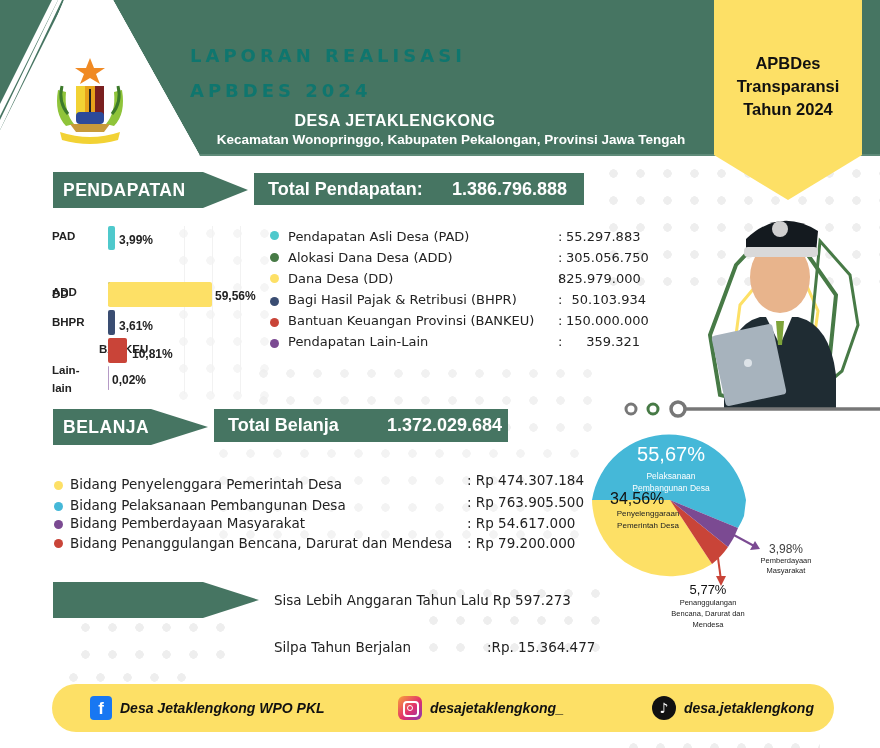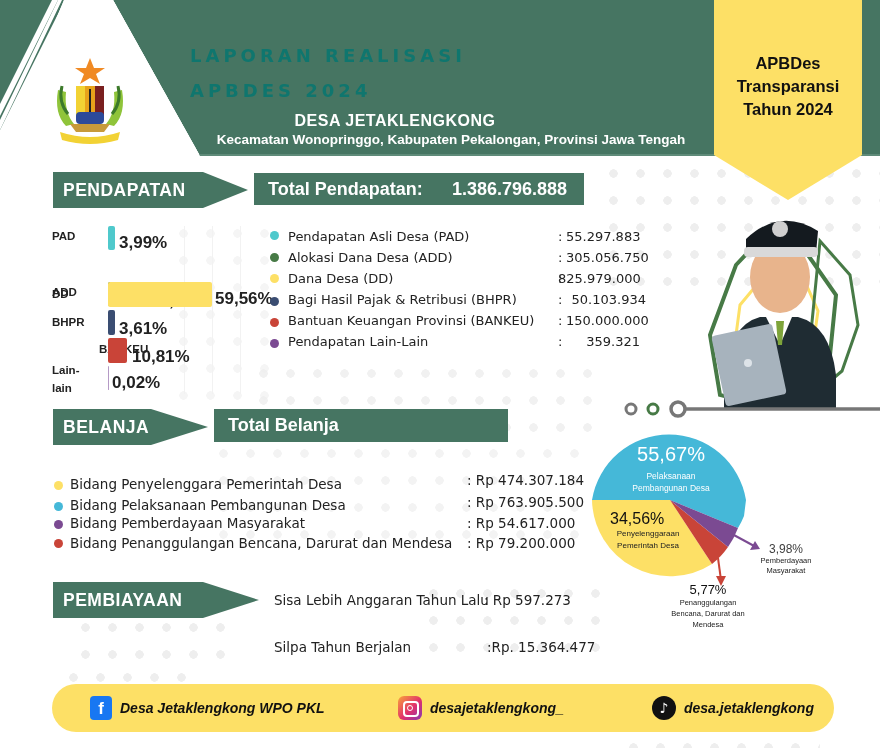--- a/index.html
+++ b/index.html
@@ -30,21 +30,21 @@
 
   .total-box { position: absolute; background: #467562; color: #fff; font-weight: bold; font-family: "Liberation Sans", sans-serif;
     font-size: 18px; height: 32px; line-height: 32px; padding-left: 14px; }
   .total-box .lbl { display: inline-block; }
   .total-box .val { position: absolute; }
 
   
   .bar-row { position: absolute; left: 52px; height: 26px; width: 220px; }
   .bar-lbl { position: absolute; left: 0; top: 0; font-family: "Liberation Sans", sans-serif; font-weight: bold; font-size: 11.5px; color: #222; line-height: 14px; }
   .bar { position: absolute; left: 56px; top: 0; height: 24px; border-radius: 2px; }
-  .bar-pct { position: absolute; top: 5px; font-family: "Liberation Sans", sans-serif; font-weight: bold; font-size: 17px; color: #222; }
+  .bar-pct { position: absolute; top: 5px; font-family: "Liberation Sans", sans-serif; font-weight: bold; font-size: 12px; color: #222; }
   .bar-grid { position: absolute; top: 226px; height: 168px; width: 1px; background: #f2f2f2; }
 
   
   .list-row { position: absolute; height: 20px; font-family: "DejaVu Sans", sans-serif; font-size: 13px; color: #222; }
   .list-row .dot { position: absolute; left: 0; top: 5px; width: 9px; height: 9px; border-radius: 50%; }
   .list-row .txt { position: absolute; left: 18px; top: 0; white-space: nowrap; }
   .list-row .colon { position: absolute; top: 0; }
   .list-row .amt { position: absolute; top: 0; text-align: right; white-space: nowrap; }
 
   .belanja-row { position: absolute; height: 20px; font-size: 13.5px; color: #222; }
@@ -236,20 +236,21 @@
 </svg>
 
 <div class="section-arrow" style="left:53px; top:409px; width:155px;">
   <svg width="155" height="36" viewBox="0 0 155 36">
       <polygon points="0,0 98,0 155,18 98,36 0,36" fill="#467562"></polygon>
     </svg>
   <span>BELANJA</span>
 </div>
 <div class="total-box" style="left:214px; top:409px; width:294px; height:33px;">
   <span class="lbl">Total Belanja</span>
+  <span class="val" style="left:173px;">1.372.029.684</span>
 </div>
 
 <div>
   <div class="belanja-row" style="left:54px; top:474px;">
     <span class="dot" style="background:#fde066; top:7px;"></span>
     <span class="txt" style="top:2px;">Bidang Penyelenggara Pemerintah Desa</span>
     <span class="amt" style="top:-2px;">: Rp 474.307.184</span>
   </div>
   <div class="belanja-row" style="left:54px; top:495px;">
     <span class="dot" style="background:#45b8d8; top:7px;"></span>
@@ -279,42 +280,41 @@
   <polygon points="170,119 160,120 165,111" fill="#7b4a92"></polygon>
   <line x1="128" y1="128" x2="131" y2="150" stroke="#c94438" stroke-width="2"></line>
   <polygon points="131,156 126,146 136,146" fill="#c94438"></polygon>
 </svg>
 
 <div class="pie-label" style="left:606px; top:443px; width:130px;">
   <div class="pie-big">55,67%</div>
   <div class="pie-small" style="margin-top:4px;">Pelaksanaan</div>
   <div class="pie-small">Pembangunan Desa</div>
 </div>
-<div class="pie-label" style="left:610px; top:510px; width:76px;">
+<div class="pie-label" style="left:610px; top:490px; width:76px;">
   <div class="pie-big" style="color:#111; font-size:16px; text-align:left;">34,56%</div>
   <div class="pie-small" style="color:#222; font-size:8px;">Penyelenggaraan</div>
   <div class="pie-small" style="color:#222; font-size:8px;">Pemerintah Desa</div>
 </div>
 <div class="pie-label" style="left:668px; top:582px; width:80px;">
   <div style="font-size:13px; color:#111;">5,77%</div>
   <div class="pie-small" style="color:#222; font-size:7.5px; line-height:11px;">Penanggulangan</div>
   <div class="pie-small" style="color:#222; font-size:7.5px; line-height:11px;">Bencana, Darurat dan</div>
   <div class="pie-small" style="color:#222; font-size:7.5px; line-height:11px;">Mendesa</div>
 </div>
 <div class="pie-label" style="left:756px; top:542px; width:60px;">
   <div style="font-size:12px; color:#404040;">3,98%</div>
   <div class="pie-small" style="color:#222; font-size:7.5px; line-height:10px;">Pemberdayaan</div>
   <div class="pie-small" style="color:#222; font-size:7.5px; line-height:10px;">Masyarakat</div>
 </div>
 
 <div class="section-arrow" style="left:53px; top:582px; width:206px;">
   <svg width="206" height="36" viewBox="0 0 206 36">
       <polygon points="0,0 150,0 206,18 150,36 0,36" fill="#467562"></polygon>
     </svg>
-  <span>PEMBIAYAAN</span>
 </div>
 <div class="pemb-row" style="left:274px; top:592px;">
   <span>Sisa Lebih Anggaran Tahun Lalu</span>
 </div>
 <div class="pemb-row" style="left:484px; top:592px;">: Rp 597.273</div>
 <div class="pemb-row" style="left:274px; top:639px;">
   <span>Silpa Tahun Berjalan</span>
 </div>
 <div class="pemb-row" style="left:487px; top:639px;">:Rp. 15.364.477</div>
 

